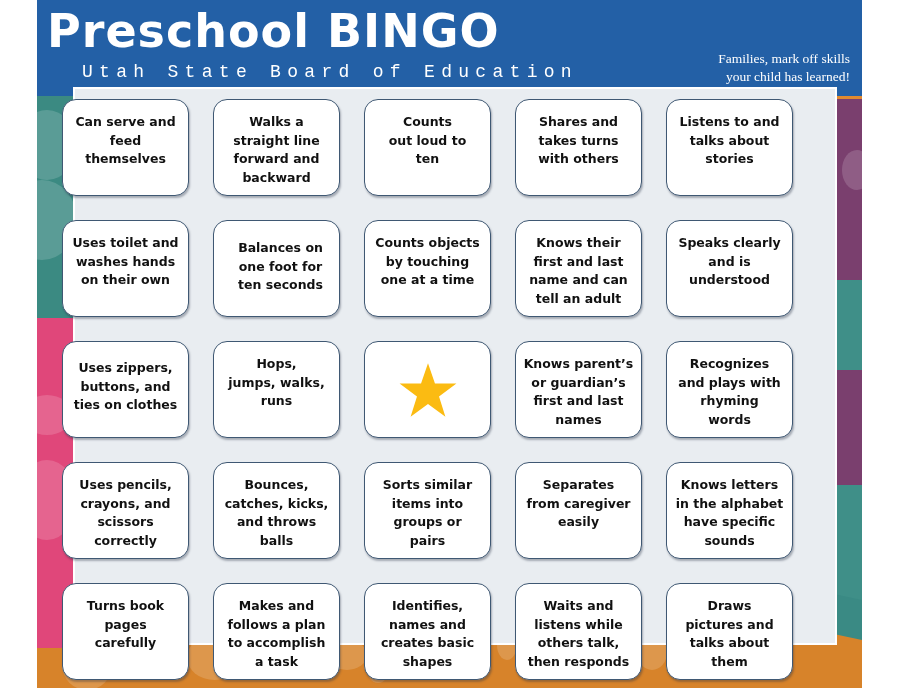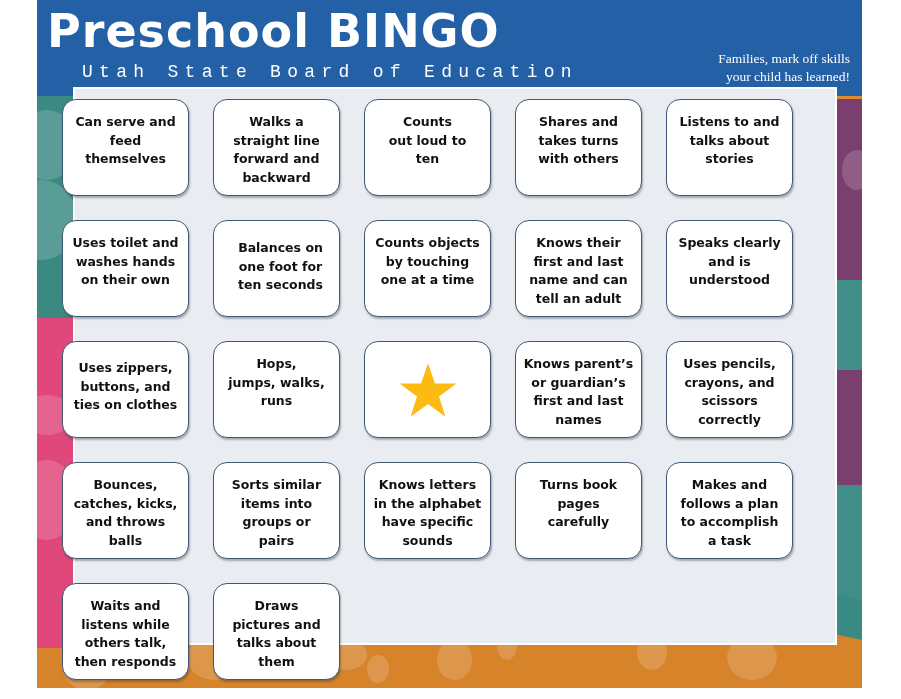--- a/index.html
+++ b/index.html
@@ -140,58 +140,75 @@
     <svg class="star" viewBox="0 0 100 96">
       <polygon points="50,2 62,37 99,37 69,59 80,94 50,72 20,94 31,59 1,37 38,37" fill="#fbbb12"></polygon>
     </svg>
   </div>
   <div class="cell">
       <span class="cell-text">Knows parent’s
 or guardian’s
 first and last
 names</span>
     </div>
+  <div class="cell">
+      <span class="cell-text">Recognizes
+and plays with
+rhyming
+words</span>
+    </div>
 
   <div class="cell">
       <span class="cell-text">Uses pencils,
 crayons, and
 scissors
 correctly</span>
     </div>
   <div class="cell">
       <span class="cell-text">Bounces,
 catches, kicks,
 and throws
 balls</span>
     </div>
   <div class="cell">
       <span class="cell-text">Sorts similar
 items into
 groups or
 pairs</span>
     </div>
   <div class="cell">
+      <span class="cell-text">Separates
+from caregiver
+easily</span>
+    </div>
+  <div class="cell">
       <span class="cell-text">Knows letters
 in the alphabet
 have specific
 sounds</span>
     </div>
 
   <div class="cell">
       <span class="cell-text">Turns book
 pages
 carefully</span>
     </div>
   <div class="cell">
       <span class="cell-text">Makes and
 follows a plan
 to accomplish
 a task</span>
     </div>
   <div class="cell">
+      <span class="cell-text">Identifies,
+names and
+creates basic
+shapes</span>
+    </div>
+  <div class="cell">
       <span class="cell-text">Waits and
 listens while
 others talk,
 then responds</span>
     </div>
   <div class="cell">
       <span class="cell-text">Draws
 pictures and
 talks about
 them</span>

